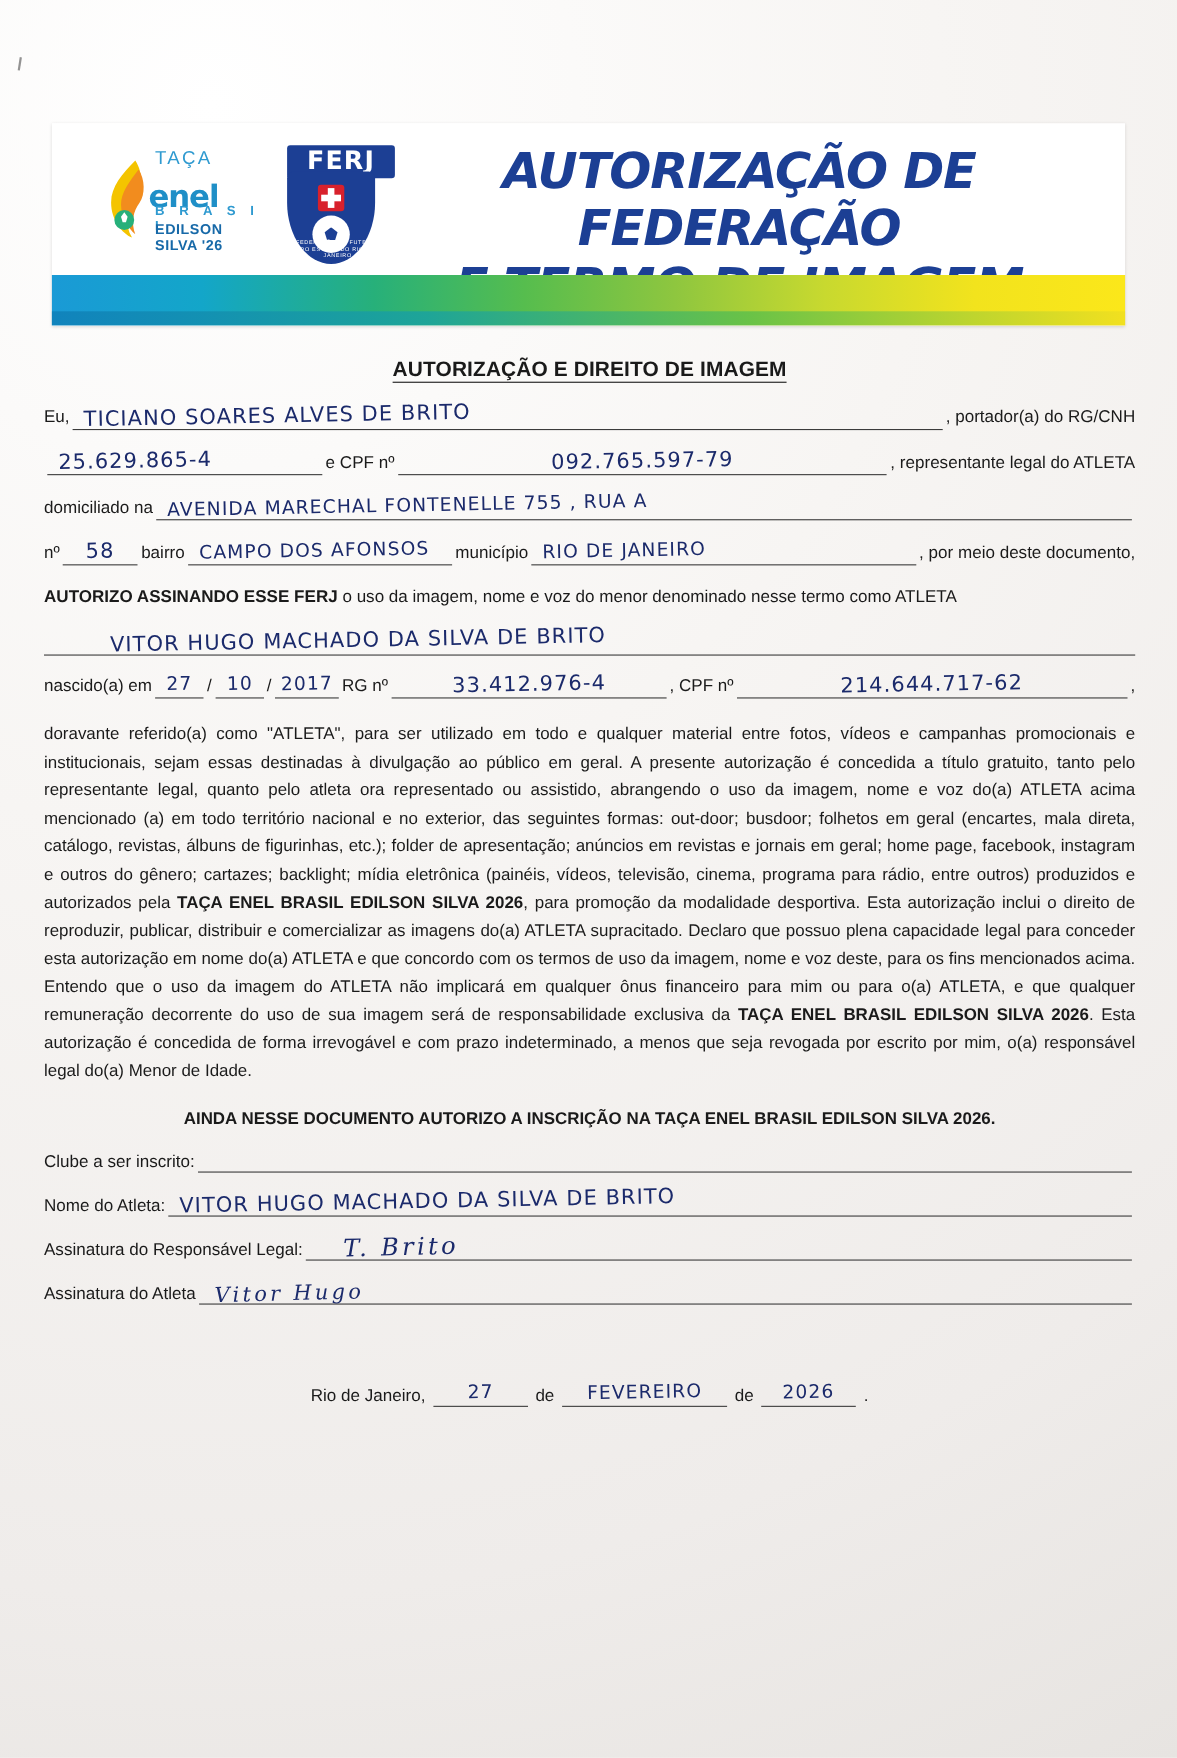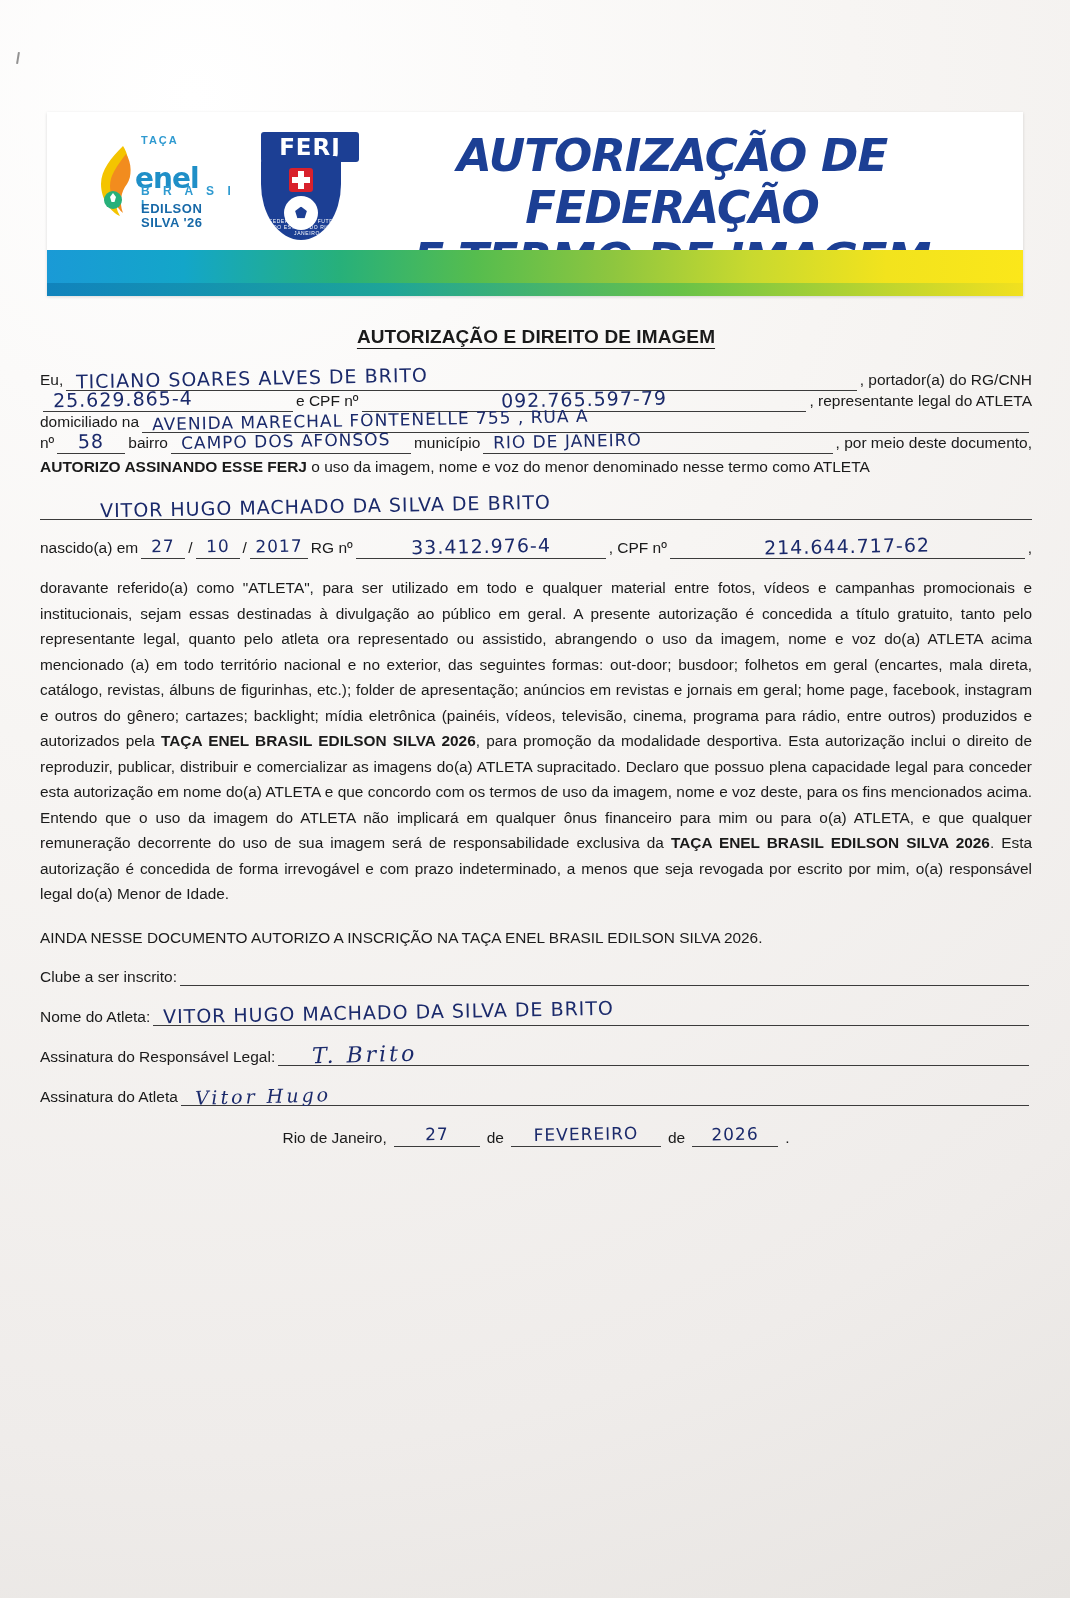--- a/index.html
+++ b/index.html
@@ -65,21 +65,21 @@
     gap: 14px;
   }
 
   
   .enel-mark { position: relative; width: 148px; height: 112px; }
   .enel-flame {
     position: absolute; left: 0; top: 16px; width: 44px; height: 74px;
   }
   .enel-taca {
     position: absolute; left: 48px; top: 6px;
-    font-size: 11px; letter-spacing: 2px; color: #2f9ad0; font-weight: 700;
+    font-size: 17px; letter-spacing: 2px; color: #2f9ad0; font-weight: 400;
   }
   .enel-word {
     position: absolute; left: 42px; top: 18px;
     font-size: 28px; color: #1f8fc7; font-weight: 700;
     font-family: "DejaVu Sans", sans-serif;
     letter-spacing: -1px;
     margin-top: 16px;
   }
   .enel-brasil {
     position: absolute; left: 48px; top: 56px;
@@ -162,20 +162,21 @@
     text-decoration: underline;
     text-underline-offset: 5px;
     margin: 0 0 22px 0;
   }
 
   .line {
     display: flex;
     align-items: flex-start;
     font-size: 15.5px;
     line-height: 20px;
+    margin-bottom: 20px;
     white-space: nowrap;
   }
   .line .lbl { padding-bottom: 1px; }
   .fill {
     flex: 1 1 auto;
     position: relative;
     border-bottom: 1.3px solid #3b3b3b;
     min-height: 21px;
     margin: 0 3px;
   }
@@ -210,38 +211,39 @@
   .para {
     font-size: 15.4px;
     line-height: 25.5px;
     text-align: justify;
     margin: 16px 0 0 0;
   }
   .para b { font-weight: 700; }
 
   .extra-auth {
     font-size: 15.4px;
-    font-weight: 400;
+    font-weight: 700;
     margin: 22px 0 18px 0;
+    text-align: center;
   }
 
   .sig-line {
     display: flex;
     align-items: flex-end;
     font-size: 15.5px;
     margin-bottom: 19px;
     white-space: nowrap;
   }
 
   .footer-date {
     display: flex;
     justify-content: center;
     align-items: flex-end;
     font-size: 15.5px;
-    margin-top: 20px;
+    margin-top: 72px;
     gap: 4px;
   }
   .footer-date .fill { flex: 0 0 auto; width: 96px; }
   .footer-date .fill.mid { width: 150px; }
   .footer-date .fill.small { width: 86px; }
 
   
   .scribble {
     position: absolute;
     left: 12px; bottom: -2px;

